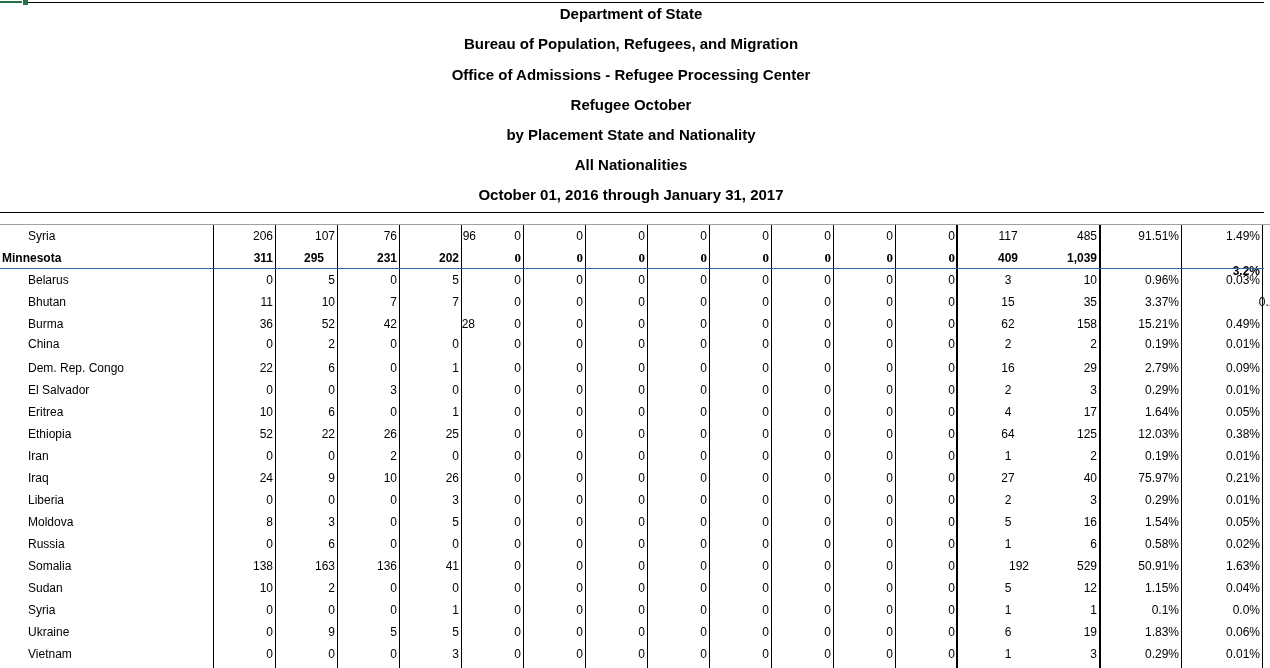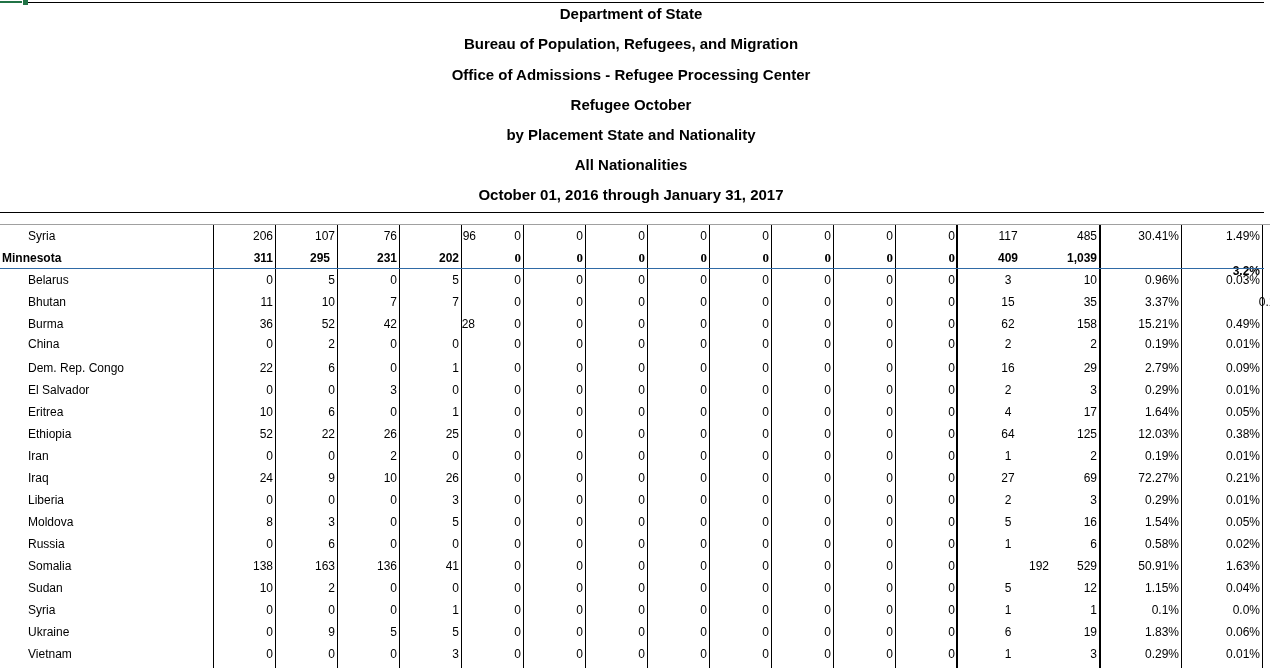--- a/index.html
+++ b/index.html
@@ -70,27 +70,27 @@
       <span class="cell serif" style="left: 463px; width: 58px;">0</span>
       <span class="cell serif" style="left: 525px; width: 58px;">0</span>
       <span class="cell serif" style="left: 587px; width: 58px;">0</span>
       <span class="cell serif" style="left: 649px; width: 58px;">0</span>
       <span class="cell serif" style="left: 711px; width: 58px;">0</span>
       <span class="cell serif" style="left: 773px; width: 58px;">0</span>
       <span class="cell serif" style="left: 835px; width: 58px;">0</span>
       <span class="cell serif" style="left: 897px; width: 58px;">0</span>
       <span class="cell c-center" style="left: 958px; width: 100px;">117</span>
       <span class="cell" style="left: 1040px; width: 57px;">485</span>
-      <span class="cell" style="left: 1102px; width: 77px;">30.41%</span>
+      <span class="cell" style="left: 1102px; width: 77px;">91.51%</span>
       <span class="cell" style="left: 1184px; width: 76px;">1.49%</span>
     </div>
     <div class="row state" style="top: 247px;">
       <span class="name">Minnesota</span>
       <span class="cell" style="left: 215px; width: 58px;">311</span>
-      <span class="cell" style="left: 272px; width: 58px;">295</span>
+      <span class="cell" style="left: 266px; width: 58px;">295</span>
       <span class="cell" style="left: 339px; width: 58px;">231</span>
       <span class="cell" style="left: 401px; width: 58px;">202</span>
       <span class="cell serif" style="left: 463px; width: 58px;">0</span>
       <span class="cell serif" style="left: 525px; width: 58px;">0</span>
       <span class="cell serif" style="left: 587px; width: 58px;">0</span>
       <span class="cell serif" style="left: 649px; width: 58px;">0</span>
       <span class="cell serif" style="left: 711px; width: 58px;">0</span>
       <span class="cell serif" style="left: 773px; width: 58px;">0</span>
       <span class="cell serif" style="left: 835px; width: 58px;">0</span>
       <span class="cell serif" style="left: 897px; width: 58px;">0</span>
@@ -278,22 +278,22 @@
       <span class="cell" style="left: 401px; width: 58px;">26</span>
       <span class="cell serif" style="left: 463px; width: 58px;">0</span>
       <span class="cell serif" style="left: 525px; width: 58px;">0</span>
       <span class="cell serif" style="left: 587px; width: 58px;">0</span>
       <span class="cell serif" style="left: 649px; width: 58px;">0</span>
       <span class="cell serif" style="left: 711px; width: 58px;">0</span>
       <span class="cell serif" style="left: 773px; width: 58px;">0</span>
       <span class="cell serif" style="left: 835px; width: 58px;">0</span>
       <span class="cell serif" style="left: 897px; width: 58px;">0</span>
       <span class="cell c-center" style="left: 958px; width: 100px;">27</span>
-      <span class="cell" style="left: 1040px; width: 57px;">69</span>
-      <span class="cell" style="left: 1102px; width: 77px;">72.27%</span>
+      <span class="cell" style="left: 1040px; width: 57px;">40</span>
+      <span class="cell" style="left: 1102px; width: 77px;">75.97%</span>
       <span class="cell" style="left: 1184px; width: 76px;">0.21%</span>
     </div>
     <div class="row" style="top: 489px;">
       <span class="name">Liberia</span>
       <span class="cell" style="left: 215px; width: 58px;">0</span>
       <span class="cell" style="left: 277px; width: 58px;">0</span>
       <span class="cell" style="left: 339px; width: 58px;">0</span>
       <span class="cell" style="left: 401px; width: 58px;">3</span>
       <span class="cell serif" style="left: 463px; width: 58px;">0</span>
       <span class="cell serif" style="left: 525px; width: 58px;">0</span>
@@ -353,21 +353,21 @@
       <span class="cell" style="left: 339px; width: 58px;">136</span>
       <span class="cell" style="left: 401px; width: 58px;">41</span>
       <span class="cell serif" style="left: 463px; width: 58px;">0</span>
       <span class="cell serif" style="left: 525px; width: 58px;">0</span>
       <span class="cell serif" style="left: 587px; width: 58px;">0</span>
       <span class="cell serif" style="left: 649px; width: 58px;">0</span>
       <span class="cell serif" style="left: 711px; width: 58px;">0</span>
       <span class="cell serif" style="left: 773px; width: 58px;">0</span>
       <span class="cell serif" style="left: 835px; width: 58px;">0</span>
       <span class="cell serif" style="left: 897px; width: 58px;">0</span>
-      <span class="cell c-center" style="left: 961px; width: 100px; padding-left: 28px;">192</span>
+      <span class="cell c-center" style="left: 941px; width: 100px; padding-left: 28px;">192</span>
       <span class="cell" style="left: 1040px; width: 57px;">529</span>
       <span class="cell" style="left: 1102px; width: 77px;">50.91%</span>
       <span class="cell" style="left: 1184px; width: 76px;">1.63%</span>
     </div>
     <div class="row" style="top: 577px;">
       <span class="name">Sudan</span>
       <span class="cell" style="left: 215px; width: 58px;">10</span>
       <span class="cell" style="left: 277px; width: 58px;">2</span>
       <span class="cell" style="left: 339px; width: 58px;">0</span>
       <span class="cell" style="left: 401px; width: 58px;">0</span>

